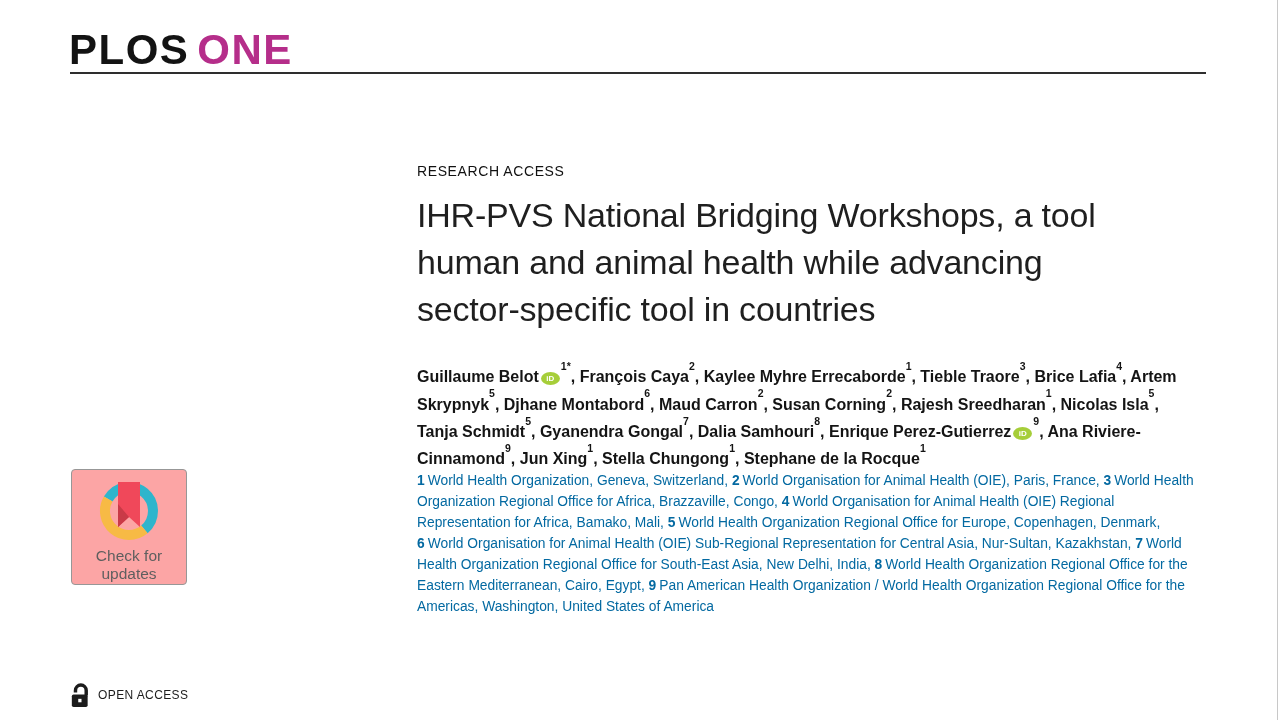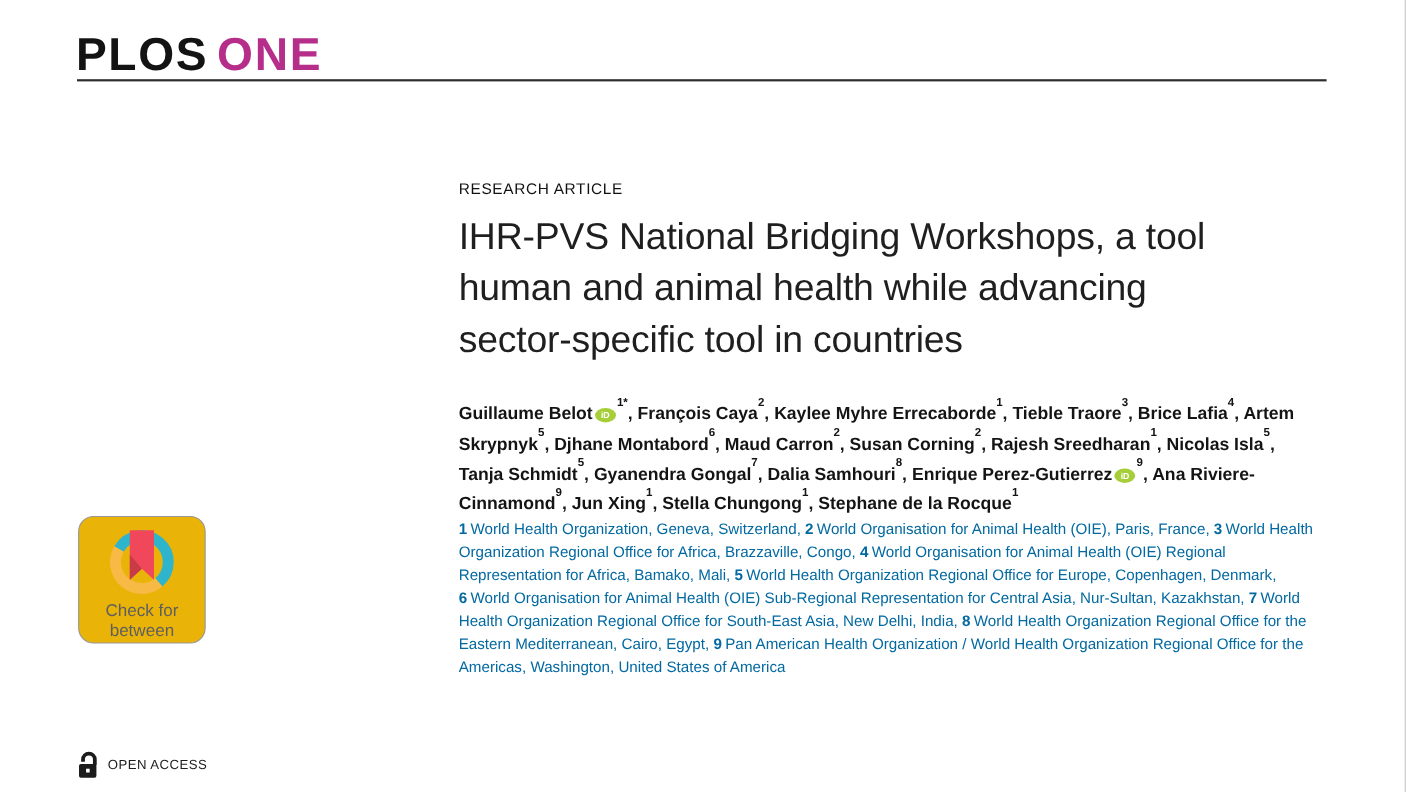--- a/index.html
+++ b/index.html
@@ -11,21 +11,21 @@
   .page-edge { position:absolute; top:0; right:2px; width:1px; height:720px; background:#c8c8c8; }
 
   
   .logo { position:absolute; left:69px; top:26px; font-size:42px; font-weight:800;
           letter-spacing:1.5px; color:#131313; }
   .logo .sec { margin-left:8px; }
   .header-rule { position:absolute; left:70px; top:72px; width:1136px; height:2px; background:#2e2e2e; }
 
   
   .check-badge { position:absolute; left:71px; top:469px; width:116px; height:116px;
-                 background:#eab308; border:1px solid #979797; border-radius:14px;
+                 background:#fca5a5; border:1px solid #979797; border-radius:4px;
                  text-align:center; cursor:pointer; }
   .check-badge svg { display:block; margin:7px auto 0; }
   .check-badge .cap { font-size:15.5px; line-height:18px; color:#5f5f5f; }
 
   .open-access { position:absolute; left:68px; top:681px; display:flex; align-items:center; }
   .open-access svg { display:block; }
   .open-access .oa-label { margin-left:7px; font-size:12px; letter-spacing:0.4px; color:#1c1c1c; }
 
   
   .main { position:absolute; left:417px; top:163px; width:792px; }
@@ -61,34 +61,34 @@
 
       <path d="M 14.2 22 A 24 24 0 1 1 50.4 52.4" fill="none" stroke-width="10" stroke="#2EB5CC"></path>
 
       <path d="M 14.2 22 A 24 24 0 0 0 50.4 52.4" fill="none" stroke-width="10" stroke="#F7BA45"></path>
 
       <path d="M24 5 H46 V50 L35 40 L24 50 Z" fill="#F0485A"></path>
 
       <path d="M24 50 L35 40 L24 27 Z" fill="#C93A47"></path>
     </svg>
     <div class="cap">Check for</div>
-    <div class="cap">between</div>
+    <div class="cap">updates</div>
   </div>
 
   <div class="open-access">
     <svg width="23" height="28" viewBox="0 0 24 28">
       <path d="M7.8 11.5 V9.2 A5.6 5.6 0 0 1 19 9.2 V14.5" fill="none" stroke="#1c1c1c" stroke-width="3.6"></path>
       <rect x="4" y="13.5" width="16.5" height="13" rx="1.8" fill="#1c1c1c"></rect>
       <rect x="10.7" y="18" width="3.4" height="3.6" fill="#ffffff"></rect>
     </svg>
     <span class="oa-label">OPEN ACCESS</span>
   </div>
 
   <div class="main">
-    <div class="kicker">RESEARCH ARTICLE</div>
+    <div class="kicker">RESEARCH ACCESS</div>
 
     <div class="title">
       <div>IHR-PVS National Bridging Workshops, a tool</div>
       <div>human and animal health while advancing</div>
       <div>sector-specific tool in countries</div>
     </div>
 
     <p class="authors"><span><span>Guillaume Belot</span><span class="orcid">iD</span><sup>1*</sup>, </span><span><span>François Caya</span><sup>2</sup>, </span><span><span>Kaylee Myhre Errecaborde</span><sup>1</sup>, </span><span><span>Tieble Traore</span><sup>3</sup>, </span><span><span>Brice Lafia</span><sup>4</sup>, </span><span><span>Artem Skrypnyk</span><sup>5</sup>, </span><span><span>Djhane Montabord</span><sup>6</sup>, </span><span><span>Maud Carron</span><sup>2</sup>, </span><span><span>Susan Corning</span><sup>2</sup>, </span><span><span>Rajesh Sreedharan</span><sup>1</sup>, </span><span><span>Nicolas Isla</span><sup>5</sup>, </span><span><span>Tanja Schmidt</span><sup>5</sup>, </span><span><span>Gyanendra Gongal</span><sup>7</sup>, </span><span><span>Dalia Samhouri</span><sup>8</sup>, </span><span><span>Enrique Perez-Gutierrez</span><span class="orcid">iD</span><sup>9</sup>, </span><span><span>Ana Riviere-Cinnamond</span><sup>9</sup>, </span><span><span>Jun Xing</span><sup>1</sup>, </span><span><span>Stella Chungong</span><sup>1</sup>, </span><span><span>Stephane de la Rocque</span><sup>1</sup></span></p>
 
     <p class="affiliations"><b>1</b>World Health Organization, Geneva, Switzerland, <b>2</b>World Organisation for Animal Health (OIE), Paris, France, <b>3</b>World Health Organization Regional Office for Africa, Brazzaville, Congo, <b>4</b>World Organisation for Animal Health (OIE) Regional Representation for Africa, Bamako, Mali, <b>5</b>World Health Organization Regional Office for Europe, Copenhagen, Denmark, <b>6</b>World Organisation for Animal Health (OIE) Sub-Regional Representation for Central Asia, Nur-Sultan, Kazakhstan, <b>7</b>World Health Organization Regional Office for South-East Asia, New Delhi, India, <b>8</b>World Health Organization Regional Office for the Eastern Mediterranean, Cairo, Egypt, <b>9</b>Pan American Health Organization / World Health Organization Regional Office for the Americas, Washington, United States of America</p>

